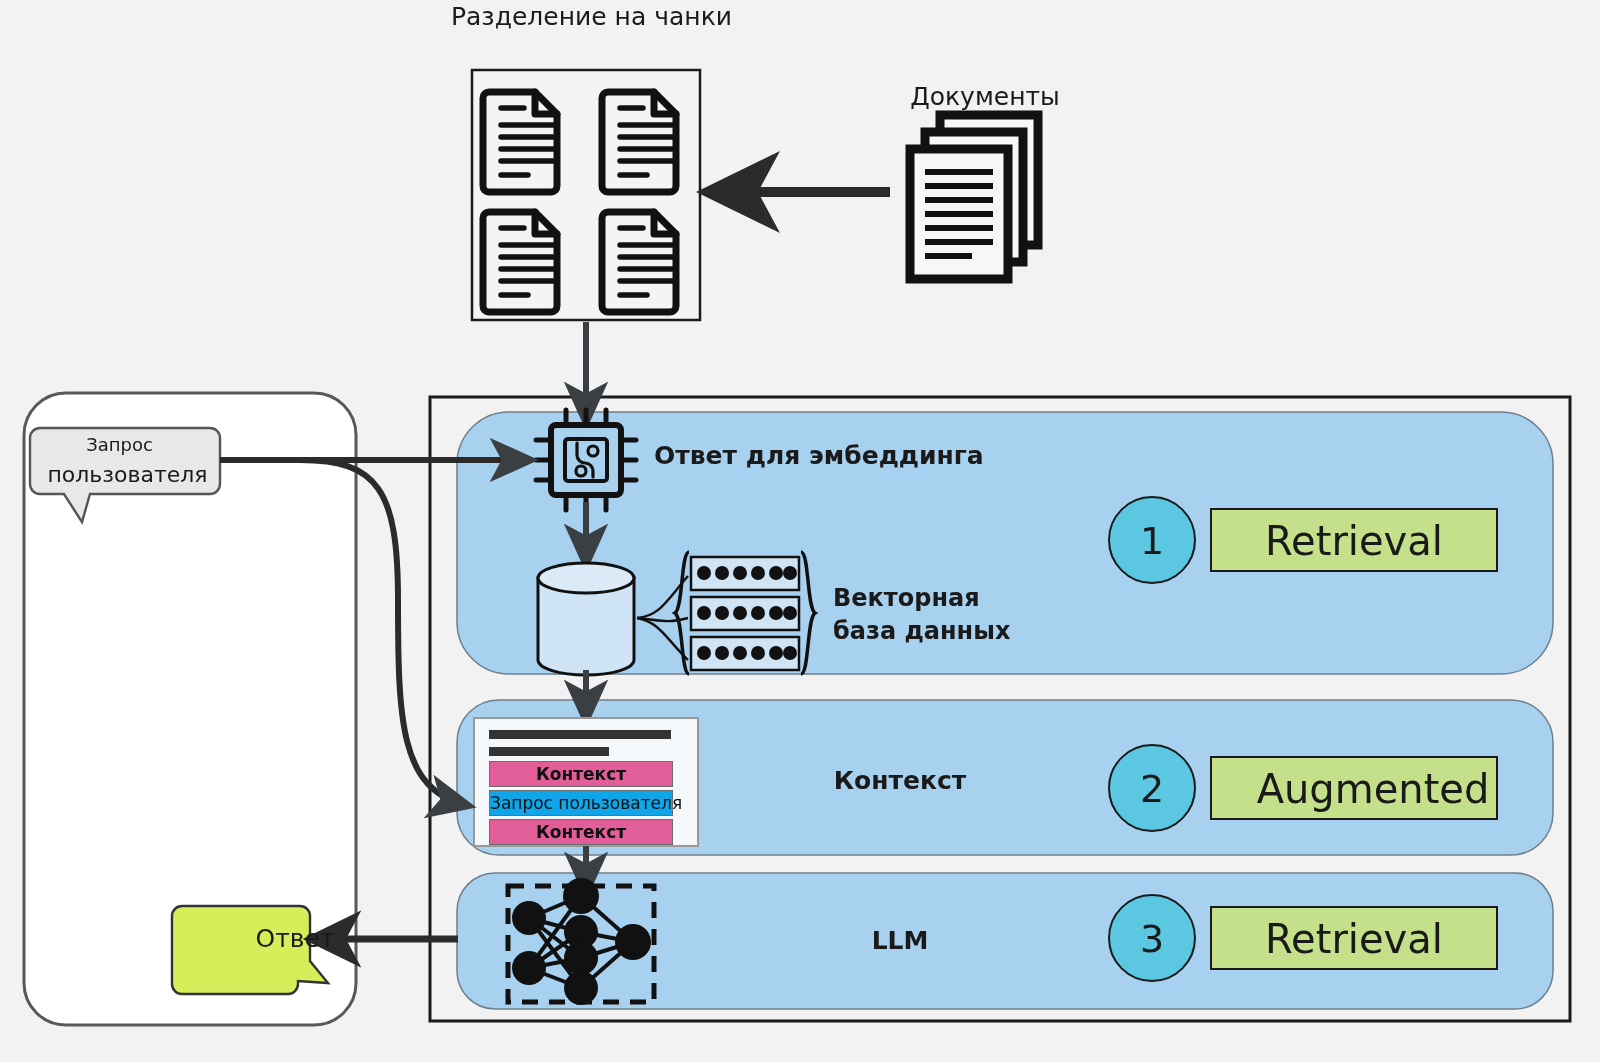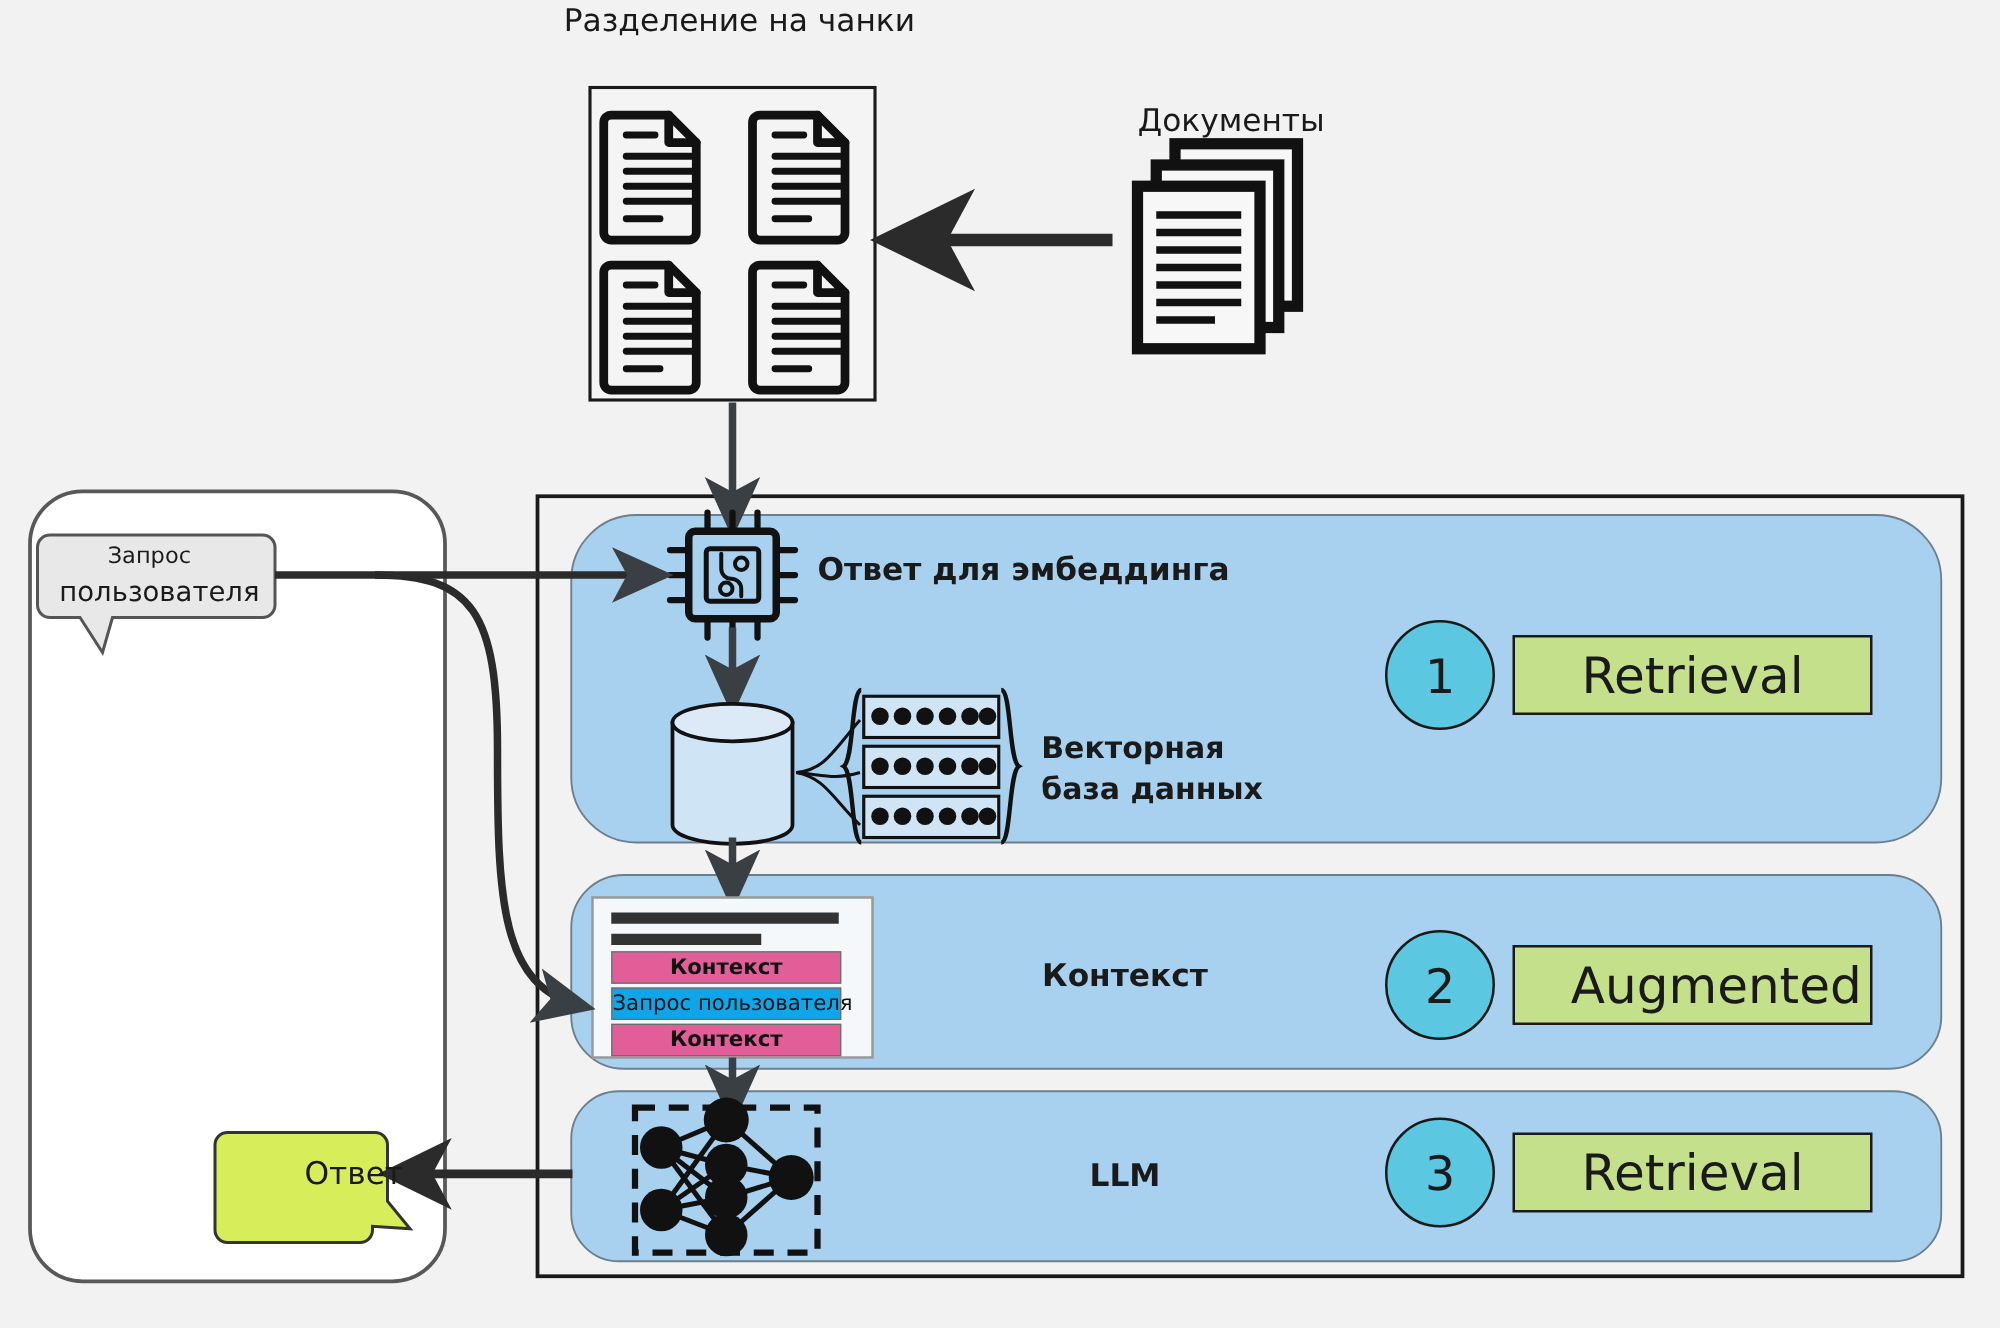--- a/index.html
+++ b/index.html
@@ -252,21 +252,21 @@
   <div style="position:absolute;left:489px;top:790px;width:182px;height:24px;background:#0ea5e9;border:1px solid #6d6d6d;">
     <div class="txt center" style="left:0;top:2px;width:182px;font-size:17px;color:#111;">Запрос пользователя</div>
   </div>
   <div style="position:absolute;left:489px;top:819px;width:182px;height:24px;background:#e15e98;border:1px solid #6d6d6d;">
     <div class="txt center" style="left:0;top:2px;width:182px;font-size:17px;font-weight:bold;color:#111;">Контекст</div>
   </div>
 
   <div class="txt center" style="left:27px;top:434px;width:185px;font-size:18px;">Запрос</div>
   <div class="txt center" style="left:35px;top:462px;width:185px;font-size:22px;">пользователя</div>
 
-  <div class="txt center" style="left:172px;top:924px;width:138px;font-size:25px;padding-left:42px;">Ответ</div>
+  <div class="txt center" style="left:184px;top:924px;width:138px;font-size:25px;padding-left:42px;">Ответ</div>
 
   <div class="txt center" style="left:1112px;top:519px;width:80px;font-size:38px;">1</div>
   <div class="txt center" style="left:1211px;top:518px;width:286px;font-size:40px;">Retrieval</div>
 
   <div class="txt center" style="left:1112px;top:767px;width:80px;font-size:38px;">2</div>
   <div class="txt center" style="left:1211px;top:766px;width:324px;font-size:40px;">Augmented</div>
 
   <div class="txt center" style="left:1112px;top:917px;width:80px;font-size:38px;">3</div>
   <div class="txt center" style="left:1211px;top:916px;width:286px;font-size:40px;">Retrieval</div>
 

